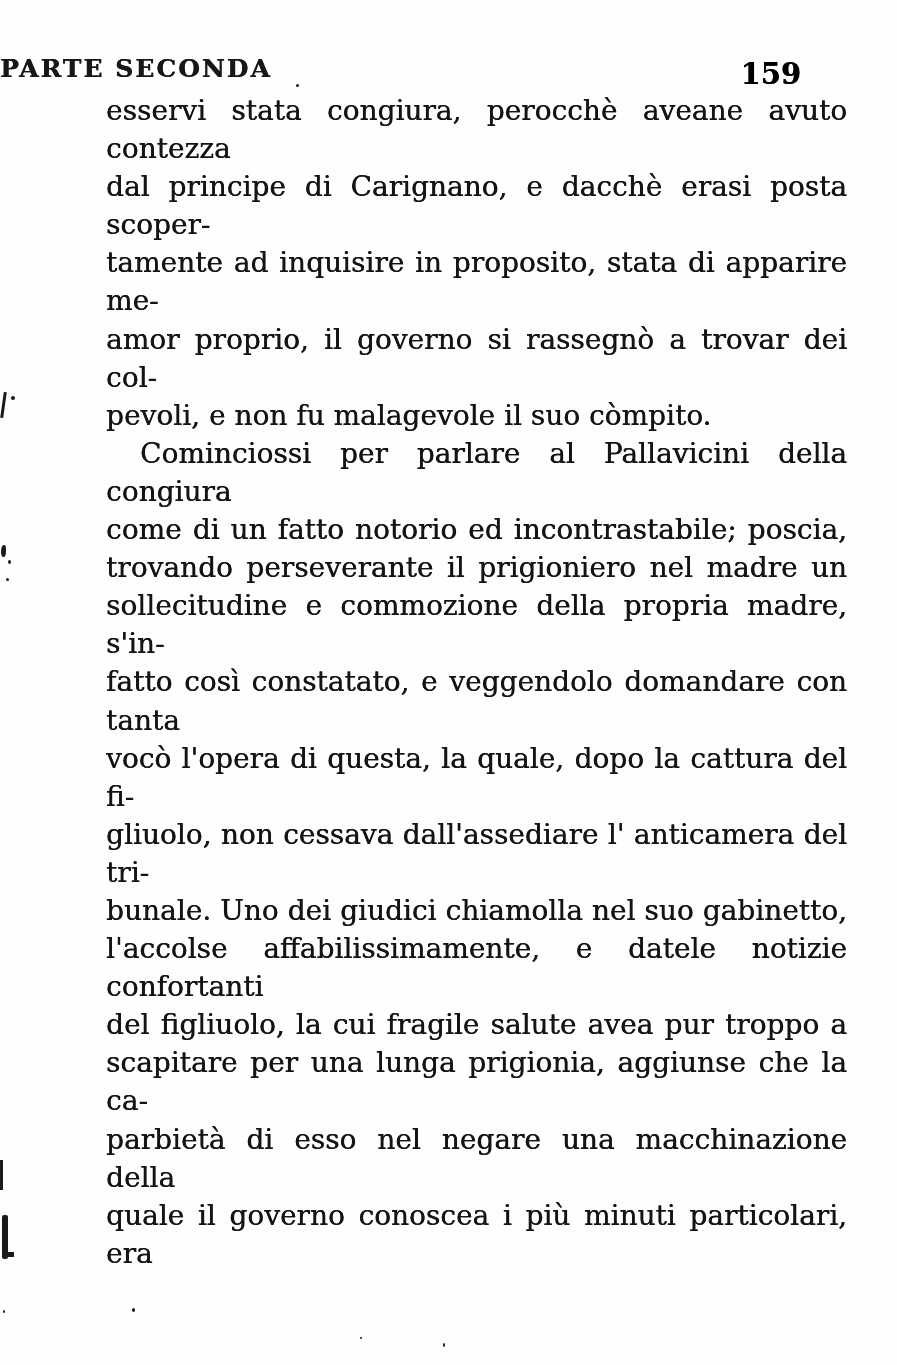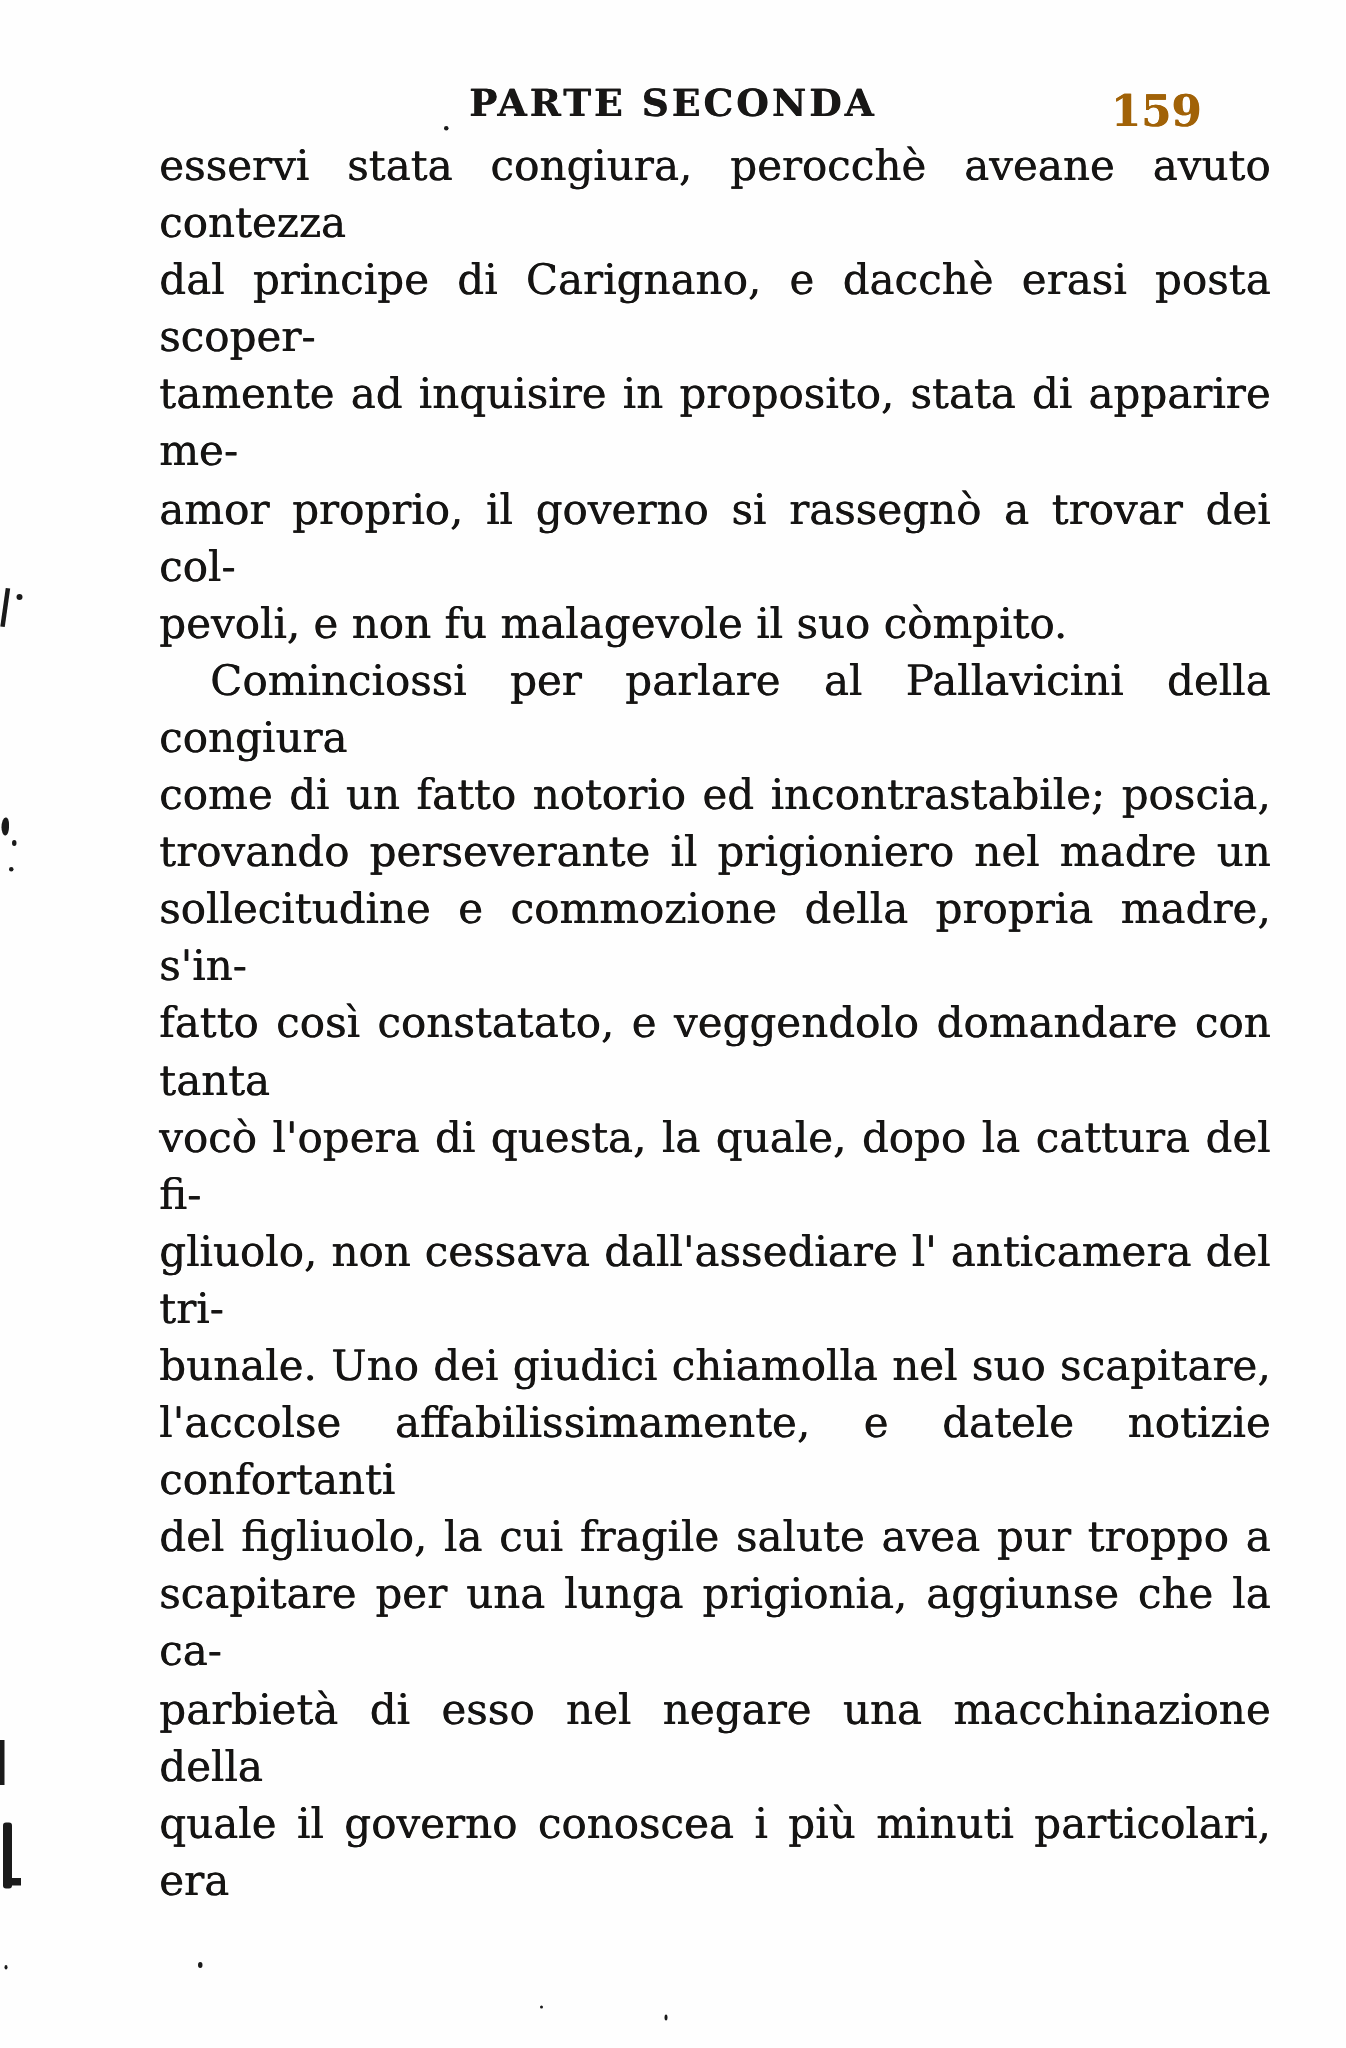--- a/index.html
+++ b/index.html
@@ -20,34 +20,33 @@
     position: absolute;
     top: 54px;
     left: 0;
     width: 897px;
     height: 40px;
   }
   .section-title {
     position: absolute;
     left: 0;
     right: 0;
-    text-align: center;
     font-size: 25px;
     font-weight: bold;
     letter-spacing: 2px;
     color: #181716;
     text-shadow: 0.4px 0 0 currentColor;
   }
   .page-number {
     position: absolute;
     right: 96px;
     top: 3px;
     font-size: 29px;
     font-weight: bold;
-    color: #a16207;
+    color: #000000;
     text-shadow: 0.4px 0 0 currentColor;
   }
   .text-block {
     position: absolute;
     left: 106px;
     top: 92px;
     width: 741px;
     font-size: 28px;
     line-height: 38.1px;
     text-shadow: 0.35px 0 0 currentColor;
@@ -88,21 +87,21 @@
       <div class="line">tamente ad inquisire in proposito, stata di apparire me-</div>
       <div class="line">amor proprio, il governo si rassegnò a trovar dei col-</div>
       <div class="line last-short">pevoli, e non fu malagevole il suo còmpito.</div>
       <div class="line indent">Cominciossi per parlare al Pallavicini della congiura</div>
       <div class="line">come di un fatto notorio ed incontrastabile; poscia,</div>
       <div class="line">trovando perseverante il prigioniero nel madre un</div>
       <div class="line">sollecitudine e commozione della propria madre, s'in-</div>
       <div class="line">fatto così constatato, e veggendolo domandare con tanta</div>
       <div class="line">vocò l'opera di questa, la quale, dopo la cattura del fi-</div>
       <div class="line">gliuolo, non cessava dall'assediare l' anticamera del tri-</div>
-      <div class="line">bunale. Uno dei giudici chiamolla nel suo scapitare,</div>
+      <div class="line">bunale. Uno dei giudici chiamolla nel suo gabinetto,</div>
       <div class="line">l'accolse affabilissimamente, e datele notizie confortanti</div>
       <div class="line">del figliuolo, la cui fragile salute avea pur troppo a</div>
       <div class="line">scapitare per una lunga prigionia, aggiunse che la ca-</div>
       <div class="line">parbietà di esso nel negare una macchinazione della</div>
       <div class="line">quale il governo conoscea i più minuti particolari, era</div>
     </div>
 
   <div class="streak" style="left:2px; top:392px; width:3px; height:26px; transform:rotate(8deg);"></div>
   <div class="speck" style="left:11px; top:396px; width:4px; height:4px;"></div>
   <div class="streak" style="left:1px; top:545px; width:5px; height:12px; border-radius:60% 40% 50% 50%;"></div>

